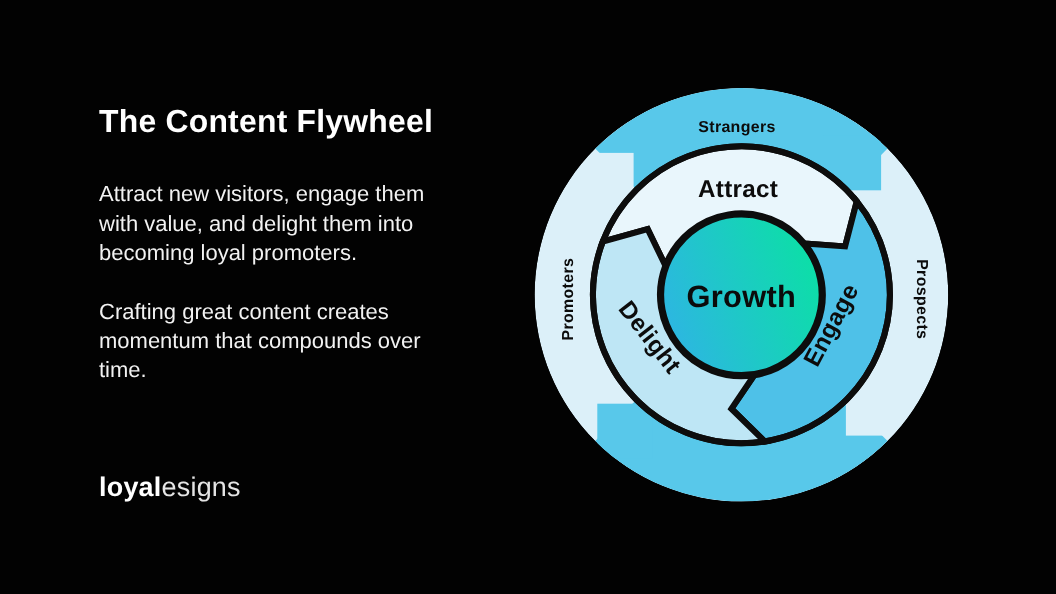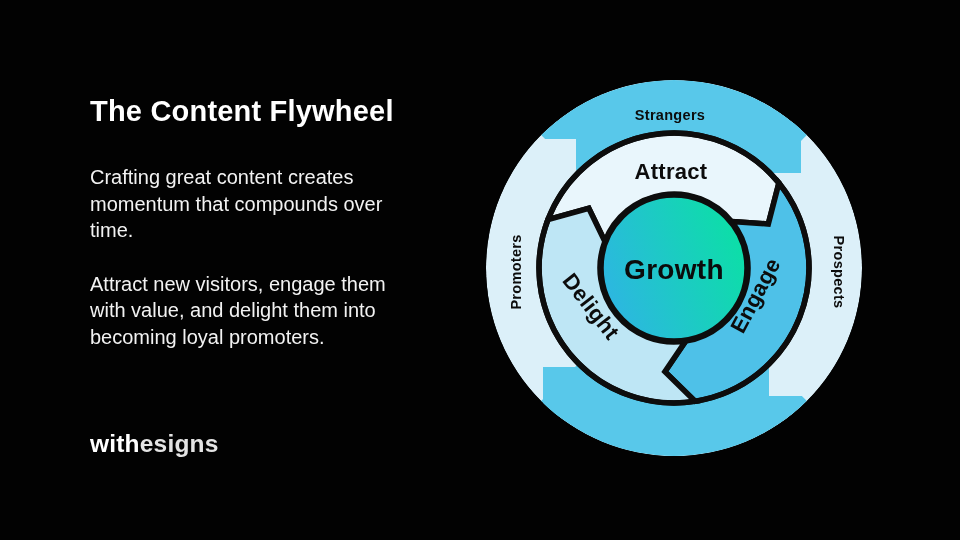--- a/index.html
+++ b/index.html
@@ -21,21 +21,21 @@
   }
   .body-text p{
     margin:0;font-size:20px;line-height:26.5px;
     color:#f2f2f2;font-weight:400;
   }
   .body-text p + p{margin-top:27px;}
 
   
   .logo{position:absolute;left:90px;top:430px;font-size:24.5px;letter-spacing:0.2px;}
   .logo .logo-bold{font-weight:700;color:#ffffff;}
-  .logo .logo-light{font-weight:700;color:#e4e4e4;}
+  .logo .logo-light{font-weight:400;color:#e4e4e4;}
 
   
   .flywheel-wrap{position:absolute;left:464px;top:58px;width:420px;height:420px;}
   svg{display:block;}
   .seg{stroke:#0d0d0d;stroke-width:5.5;stroke-linejoin:miter;stroke-miterlimit:8;}
   .ring-stroke{fill:none;stroke:#0d0d0d;stroke-width:5.5;}
   .hub{stroke:#0d0d0d;stroke-width:5.5;}
   .outer-label{
     font-family:"Liberation Sans",sans-serif;
     font-size:14.5px;font-weight:700;fill:#0c0c0c;letter-spacing:0.3px;
@@ -50,27 +50,27 @@
   }
 </style>
 </head>
 <body>
 
 <div class="slide">
 
   <div class="content">
     <h1 class="title">The Content Flywheel</h1>
     <div class="body-text">
+      <p>Attract new visitors, engage them with value, and delight them into becoming loyal promoters.</p>
       <p>Crafting great content creates momentum that compounds over time.</p>
-      <p>Attract new visitors, engage them with value, and delight them into becoming loyal promoters.</p>
     </div>
   </div>
 
   <div class="logo">
-    <span class="logo-bold">with</span><span class="logo-light">esigns</span>
+    <span class="logo-bold">loyal</span><span class="logo-light">esigns</span>
   </div>
 
   <div class="flywheel-wrap">
     <svg width="420" height="420" viewBox="0 0 420 420">
       <defs>
         <clipPath id="outerClip">
             <circle cx="210" cy="210" r="188"></circle>
           </clipPath>
         <linearGradient id="growthGrad" x1="0" y1="0.7" x2="1" y2="0.3">
           <stop offset="0" stop-color="#2eb5e3"></stop>

